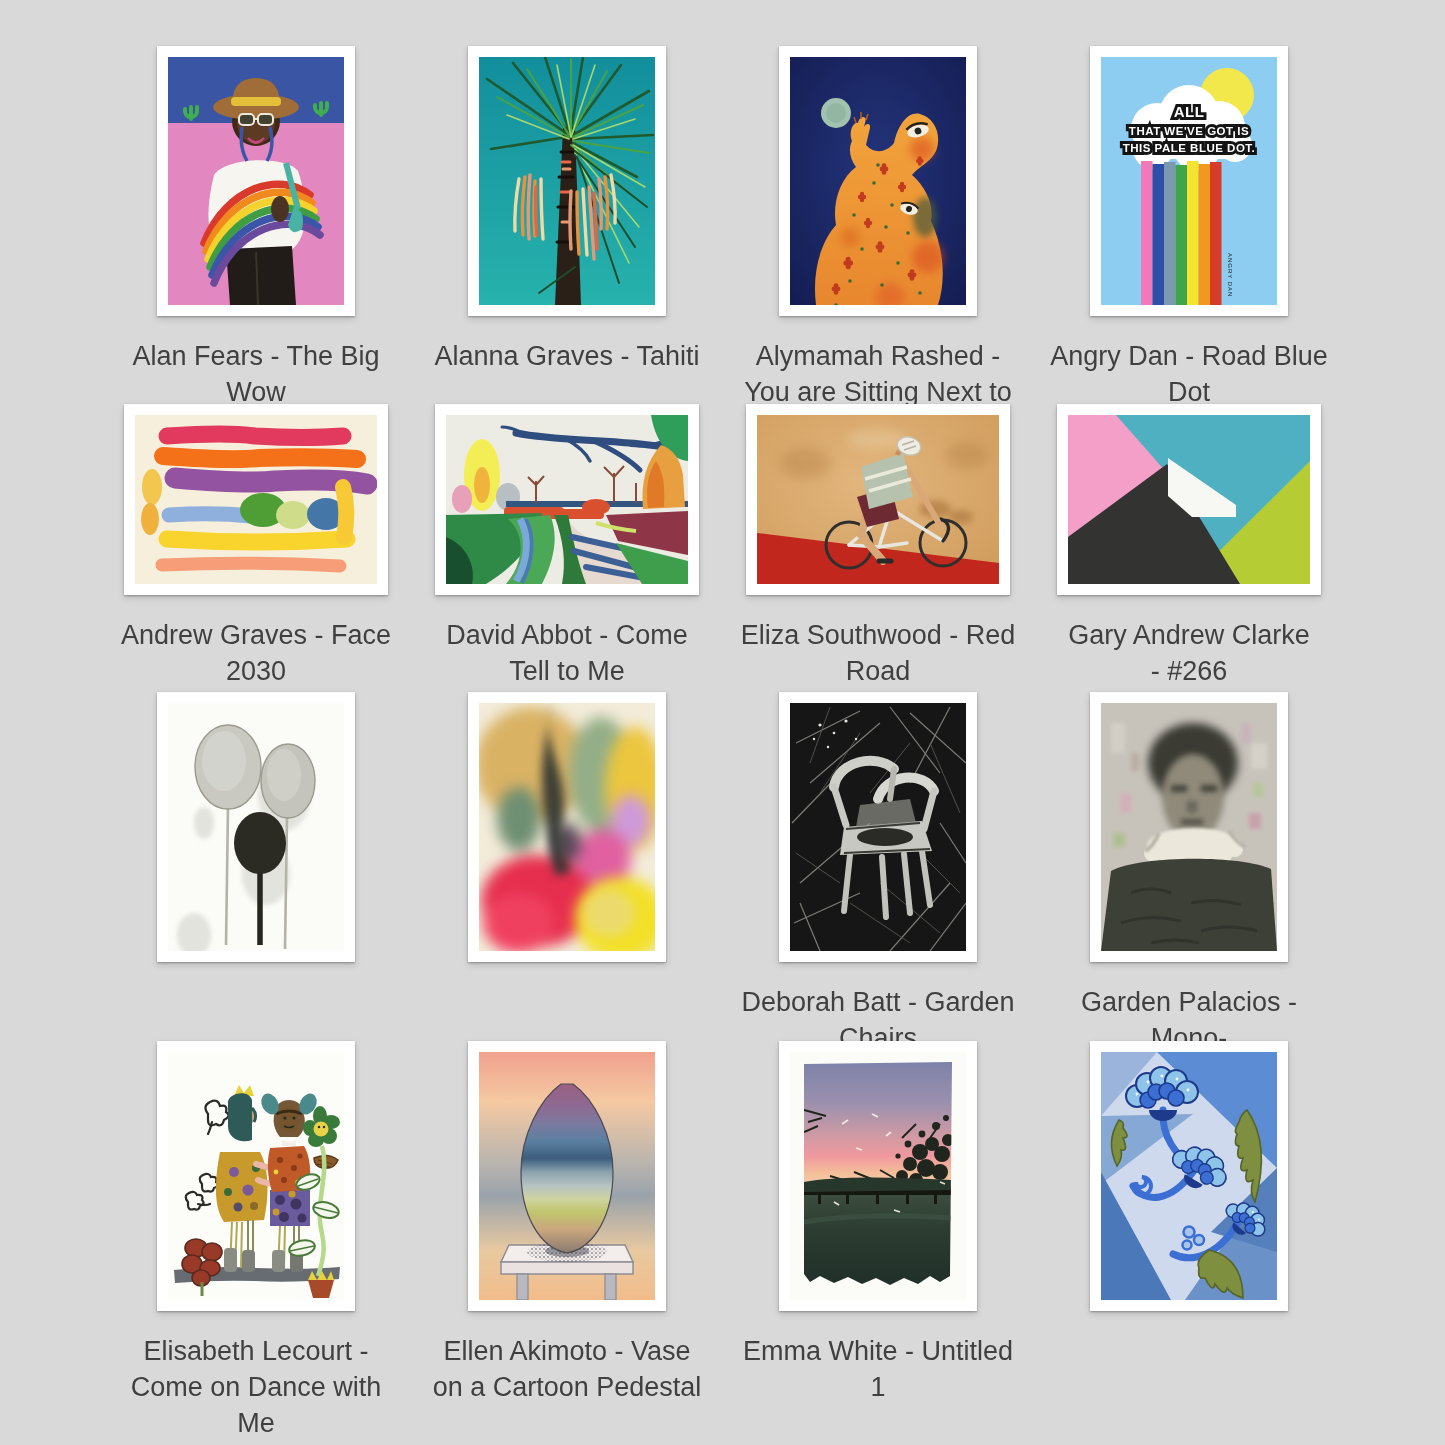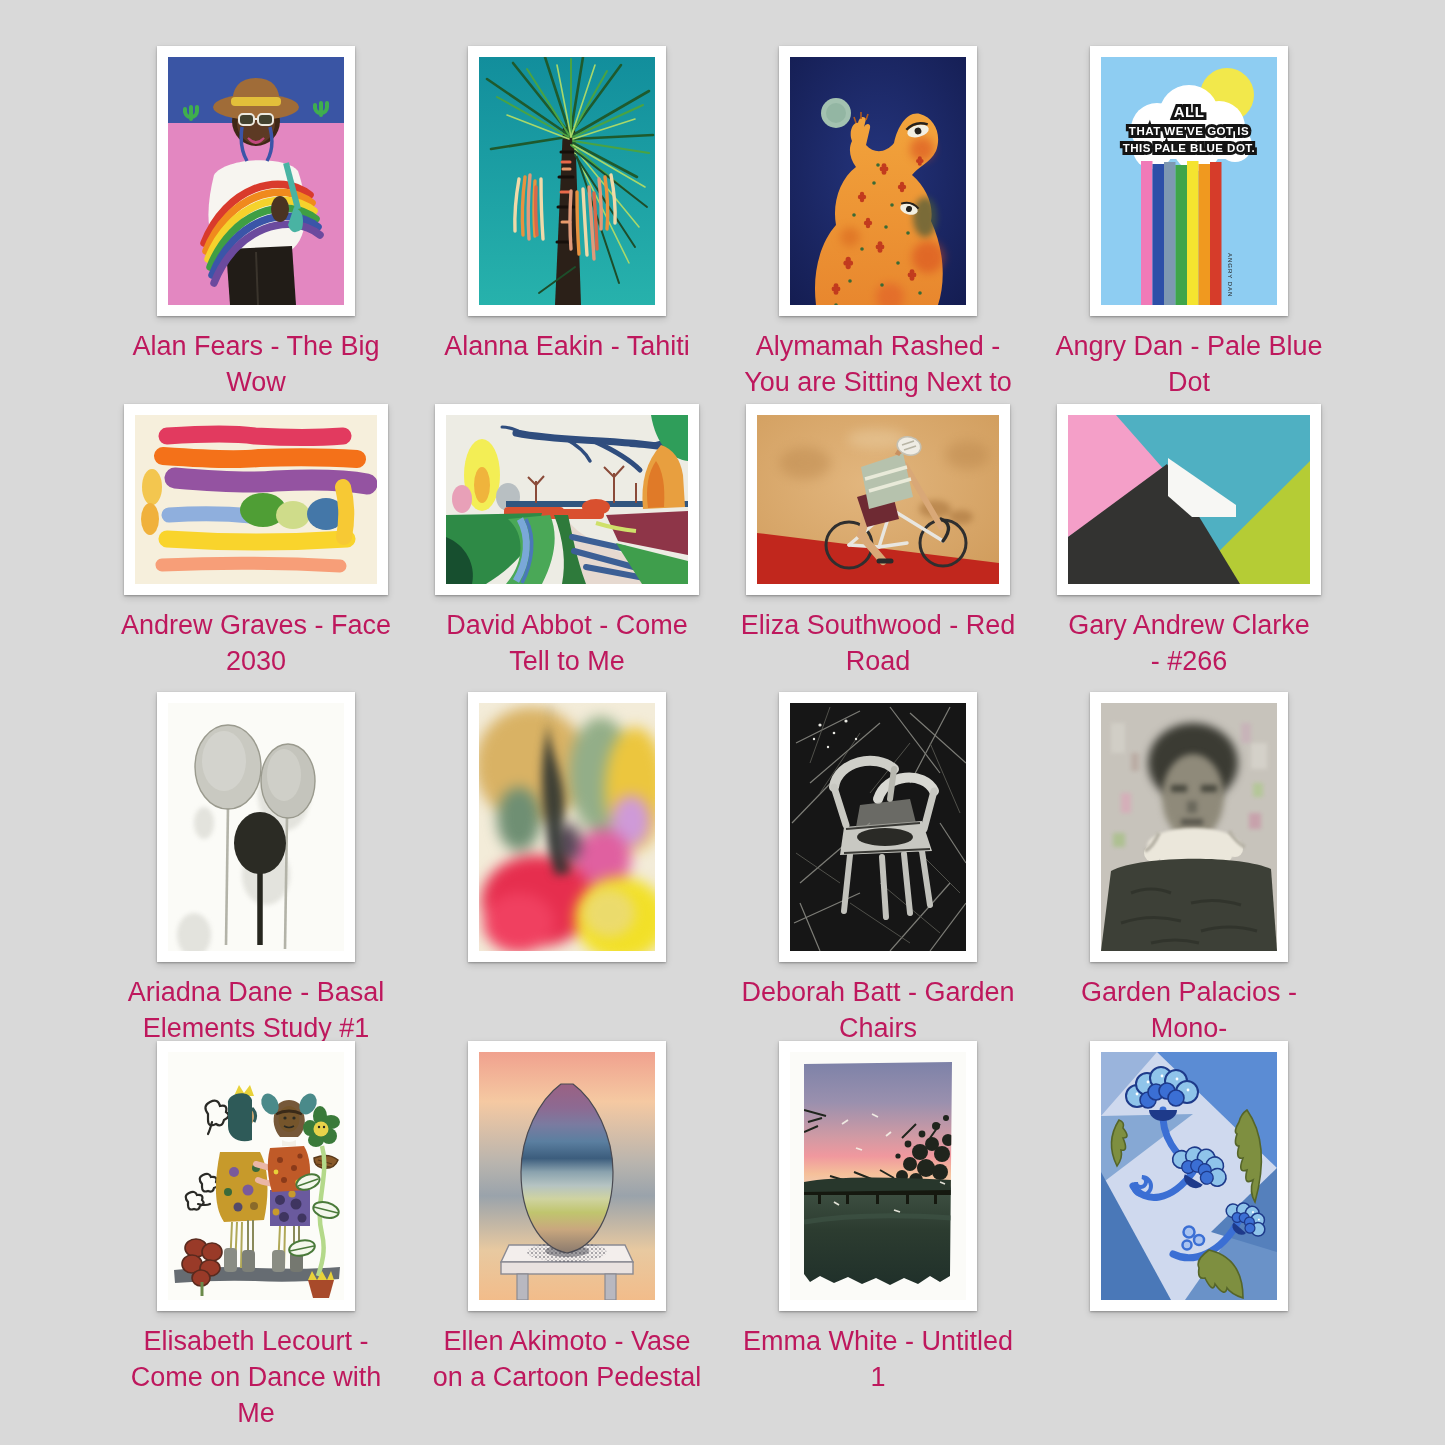--- a/index.html
+++ b/index.html
@@ -18,25 +18,25 @@
   .cell{
     display:flex;flex-direction:column;align-items:center;
   }
   .card{
     background:#ffffff;
     padding:11px;
     box-shadow:0 1px 2px rgba(0,0,0,.30), 0 3px 7px rgba(0,0,0,.14);
   }
   .card svg{display:block;}
   .caption{
-    margin-top:12px;
+    margin-top:22px;
     max-width:300px;
     font-size:27px;
     line-height:36px;
-    color:#be185d;
+    color:#404040;
     text-align:center;
     white-space:pre-line;
   }
 </style>
 </head>
 <body>
 
 <div class="grid">
 
   <div class="cell">
@@ -152,21 +152,21 @@
               <path d="M120,122 q3,26 2,50"></path>
               <path d="M110,130 q3,40 5,72"></path>
             </g>
           <g stroke="#d8694a">
               <path d="M57,130 q-1,26 1,48"></path>
               <path d="M115,136 q2,30 3,56"></path>
             </g>
         </g>
       </svg>
     </div>
-    <div class="caption">Alanna Eakin - Tahiti</div>
+    <div class="caption">Alanna Graves - Tahiti</div>
   </div>
 
   <div class="cell">
     <div class="card">
       <svg width="176" height="248" viewBox="0 0 176 248">
         <defs>
           <radialGradient id="ras" cx=".5" cy=".45" r=".8">
             <stop offset="0" stop-color="#24347c"></stop>
               <stop offset="1" stop-color="#131b4e"></stop>
           </radialGradient>
@@ -300,21 +300,21 @@
           <rect x="51.5" y="107" width="11.5" height="141" fill="#2d4fa8"></rect>
           <rect x="63" y="105" width="11.5" height="143" fill="#7e98b2"></rect>
           <rect x="74.5" y="108" width="11.5" height="140" fill="#3fa54a"></rect>
           <rect x="86" y="104" width="11.5" height="144" fill="#f5e42f"></rect>
           <rect x="97.5" y="107" width="11.5" height="141" fill="#f0991f"></rect>
           <rect x="109" y="105" width="11.5" height="143" fill="#d63c2a"></rect>
         </g>
         <text x="127" y="196" font-size="6" fill="#222" transform="rotate(90 127 196)" font-family="Liberation Sans, sans-serif" letter-spacing="1">ANGRY DAN</text>
       </svg>
     </div>
-    <div class="caption">Angry Dan - Pale Blue
+    <div class="caption">Angry Dan - Road Blue
 Dot</div>
   </div>
 
   <div class="cell">
     <div class="card">
       <svg width="242" height="169" viewBox="0 0 242 169">
         <rect width="242" height="169" fill="#f6efdc"></rect>
         <g stroke-linecap="round" fill="none">
           <path d="M32,21 q60,-4 88,0 q50,3 88,0" stroke="#e23a5f" stroke-width="17"></path>
           <path d="M28,41 q70,5 96,2 q55,-2 98,1" stroke="#f47119" stroke-width="18"></path>
@@ -461,22 +461,20 @@
         <path d="M60,104 L58,242" stroke="#b3b3a8" stroke-width="2.6" fill="none"></path>
         <path d="M119,114 L117,246" stroke="#b3b3a8" stroke-width="2.6" fill="none"></path>
         <ellipse cx="60" cy="64" rx="33" ry="42" fill="#c9c9c1" stroke="#9a9a8e" stroke-width="1.4"></ellipse>
         <ellipse cx="56" cy="58" rx="22" ry="30" fill="#d6d6cf" opacity=".8"></ellipse>
         <ellipse cx="120" cy="78" rx="27" ry="37" fill="#c4c4bc" stroke="#9a9a8e" stroke-width="1.4"></ellipse>
         <ellipse cx="116" cy="72" rx="17" ry="26" fill="#d2d2ca" opacity=".8"></ellipse>
         <path d="M92,168 L92,242" stroke="#26261f" stroke-width="5.5" fill="none"></path>
         <ellipse cx="92" cy="140" rx="26" ry="31" fill="#2b2b24"></ellipse>
       </svg>
     </div>
-    <div class="caption">Ariadna Dane - Basal
-Elements Study #1</div>
   </div>
 
   <div class="cell">
     <div class="card">
       <svg width="176" height="248" viewBox="0 0 176 248">
         <rect width="176" height="248" fill="#f3ecd9"></rect>
         <g style="filter:blur(7px)">
           <ellipse cx="52" cy="62" rx="56" ry="58" fill="#d9b264"></ellipse>
           <ellipse cx="122" cy="72" rx="32" ry="58" fill="#93ae88"></ellipse>
           <ellipse cx="156" cy="86" rx="30" ry="62" fill="#ecc63e"></ellipse>

